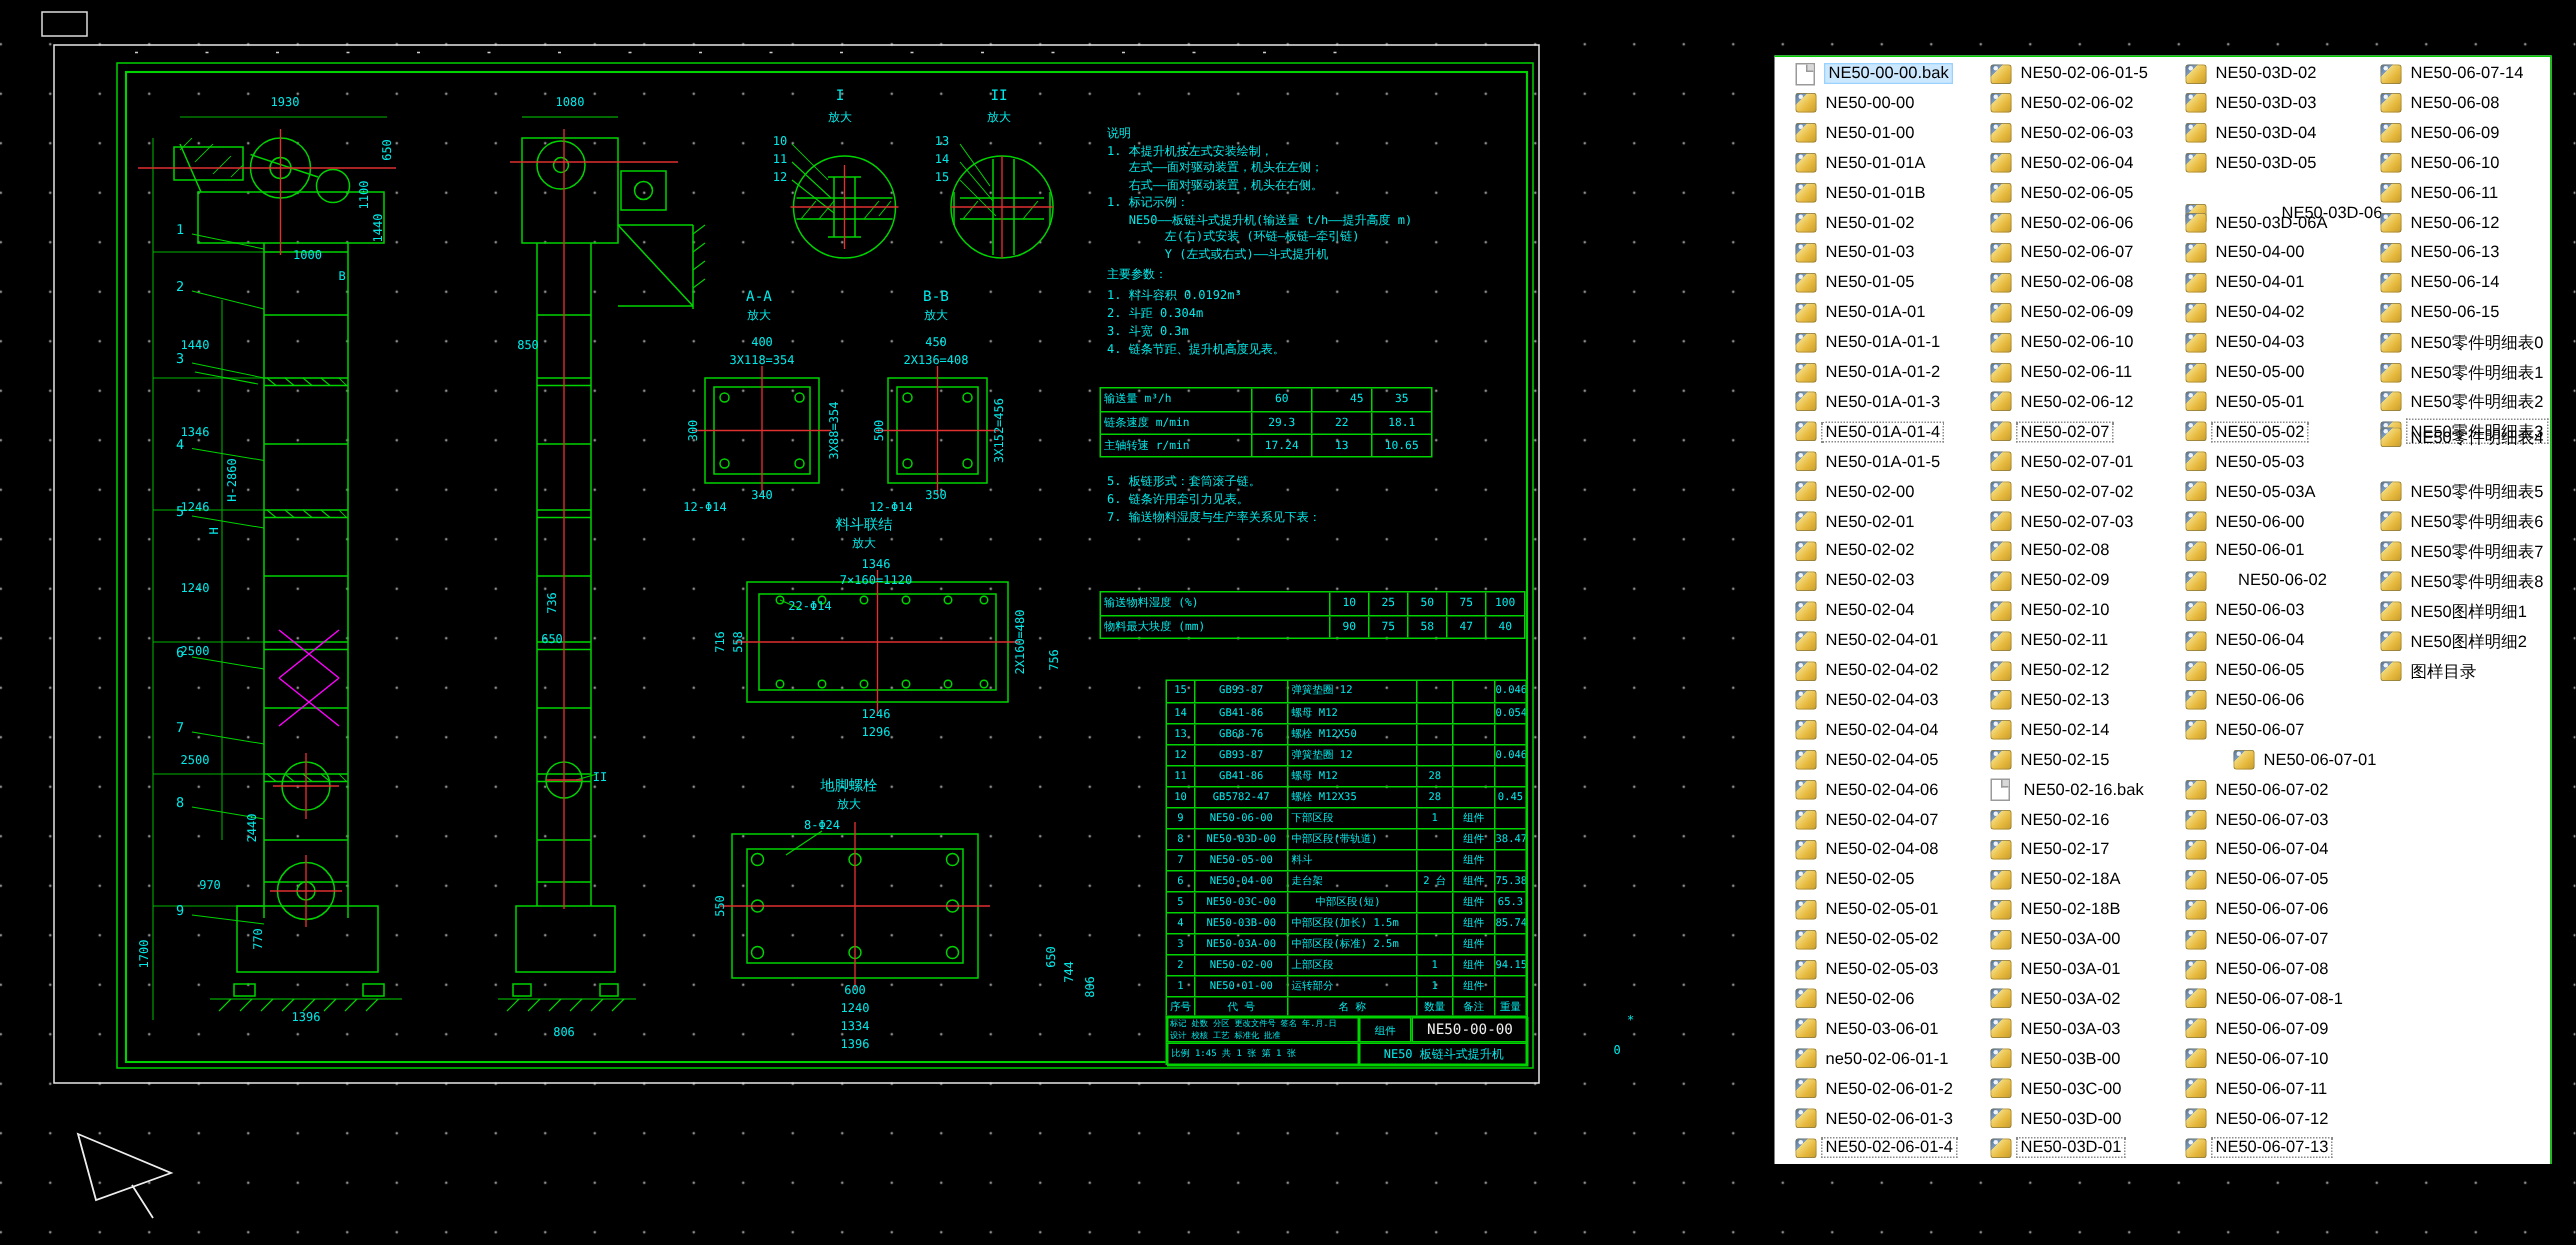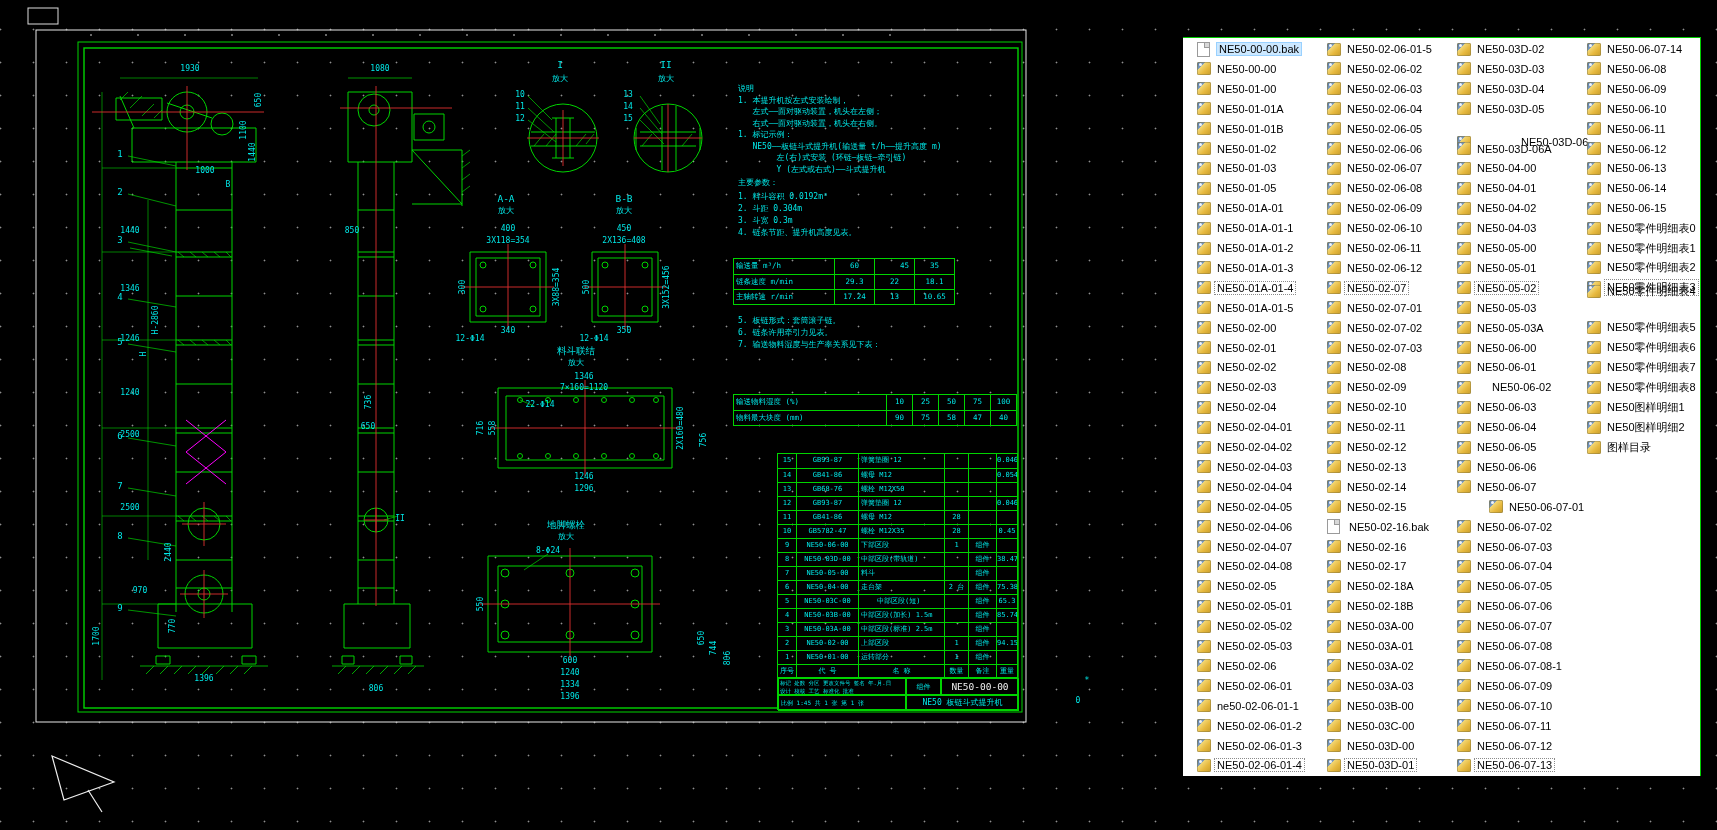--- a/index.html
+++ b/index.html
@@ -614,21 +614,21 @@
       <div class="fitem" style="top: 599px;">
         <span class="icon-dwg"></span>
         <span class="fname">NE50-02-05-03</span>
       </div>
       <div class="fitem" style="top: 618.9px;">
         <span class="icon-dwg"></span>
         <span class="fname">NE50-02-06</span>
       </div>
       <div class="fitem" style="top: 638.8px;">
         <span class="icon-dwg"></span>
-        <span class="fname">NE50-02-06-01</span>
+        <span class="fname">NE50-03-06-01</span>
       </div>
       <div class="fitem" style="top: 658.7px;">
         <span class="icon-dwg"></span>
         <span class="fname">ne50-02-06-01-1</span>
       </div>
       <div class="fitem" style="top: 678.6px;">
         <span class="icon-dwg"></span>
         <span class="fname">NE50-02-06-01-2</span>
       </div>
       <div class="fitem" style="top: 698.5px; align-items: center;">

